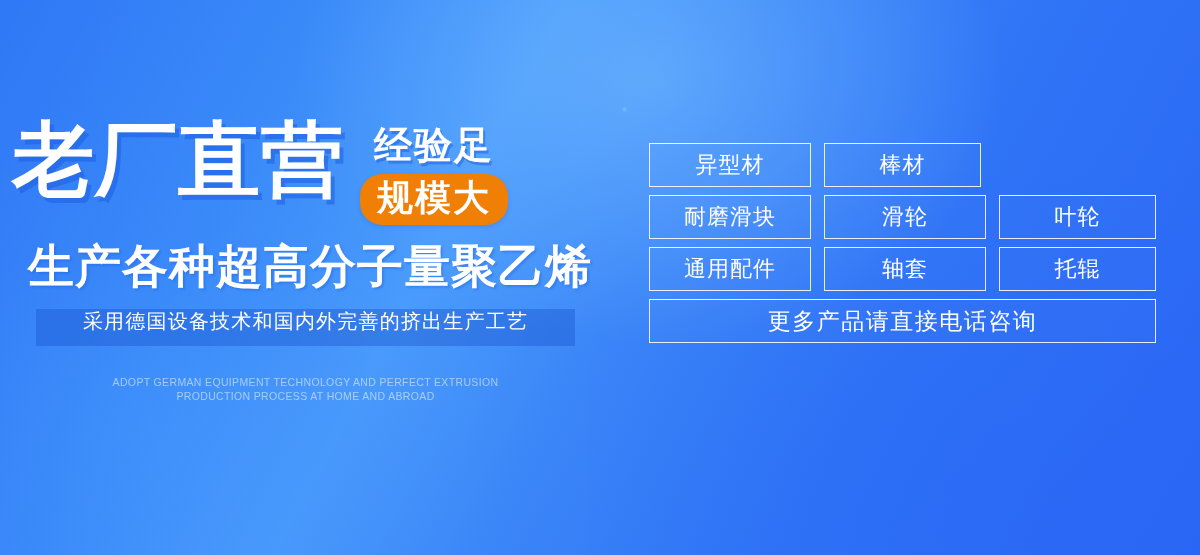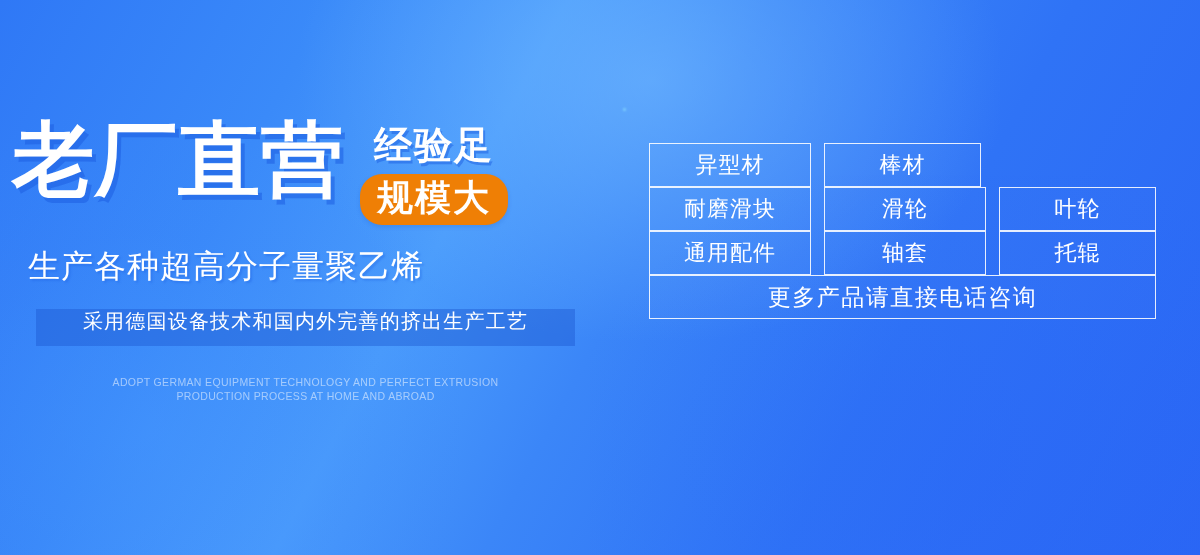--- a/index.html
+++ b/index.html
@@ -124,23 +124,23 @@
     color: #ffffff;
     letter-spacing: 2px;
     white-space: nowrap;
     box-shadow: 0 2px 4px rgba(20,70,180,0.18);
   }
 
   .headline-sub {
     position: absolute;
     left: 28px;
     top: 238px;
-    font-size: 32px;
+    font-size: 46px;
     line-height: 56px;
-    font-weight: normal;
+    font-weight: bold;
     color: #ffffff;
     letter-spacing: 1px;
     white-space: nowrap;
     text-shadow: 2px 2px 2px rgba(30,95,225,0.35);
     text-align: right;
   }
 
   .tagline-bar {
     position: absolute;
     left: 36px;
@@ -177,20 +177,21 @@
   
   .product-grid {
     position: absolute;
     left: 649px;
     top: 143px;
     width: 507px;
   }
   .grid-row {
     display: flex;
     gap: 13px;
+    margin-bottom: 8px;
   }
   .grid-row:last-child { margin-bottom: 0; }
 
   .grid-cell {
     height: 44px;
     border: 1px solid rgba(255,255,255,0.88);
     display: flex;
     align-items: center;
     justify-content: center;
     box-sizing: border-box;

